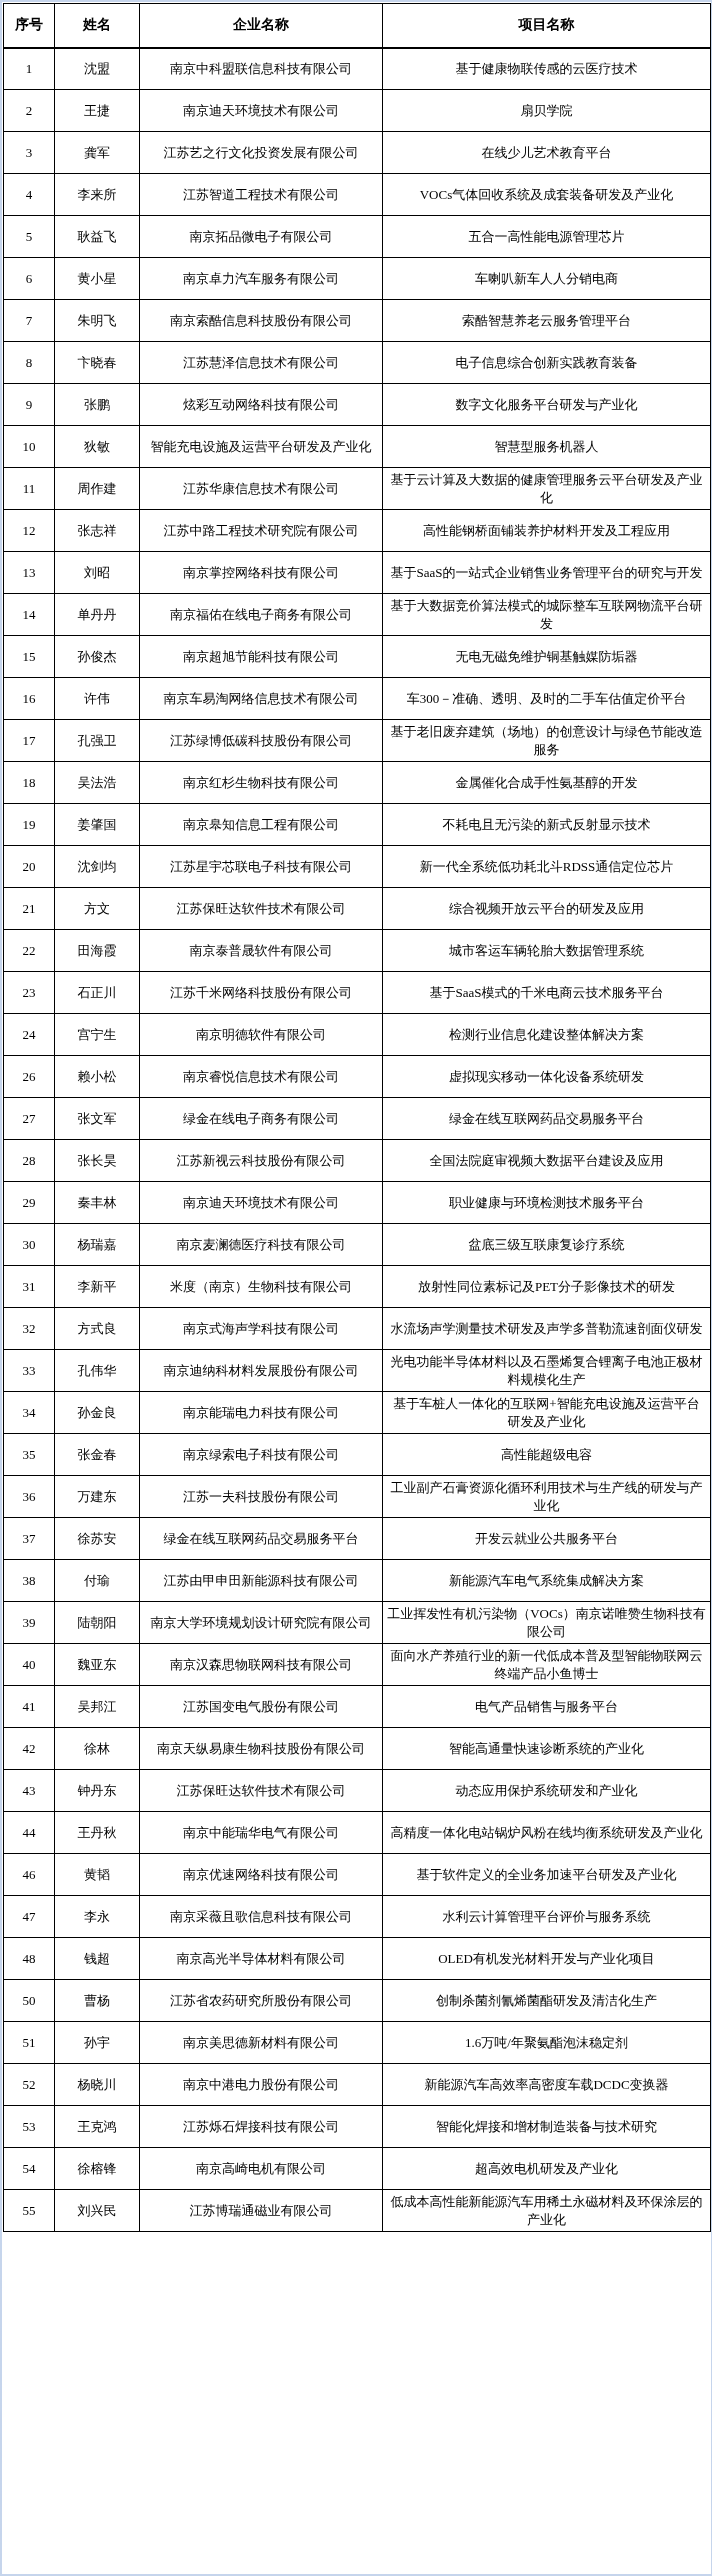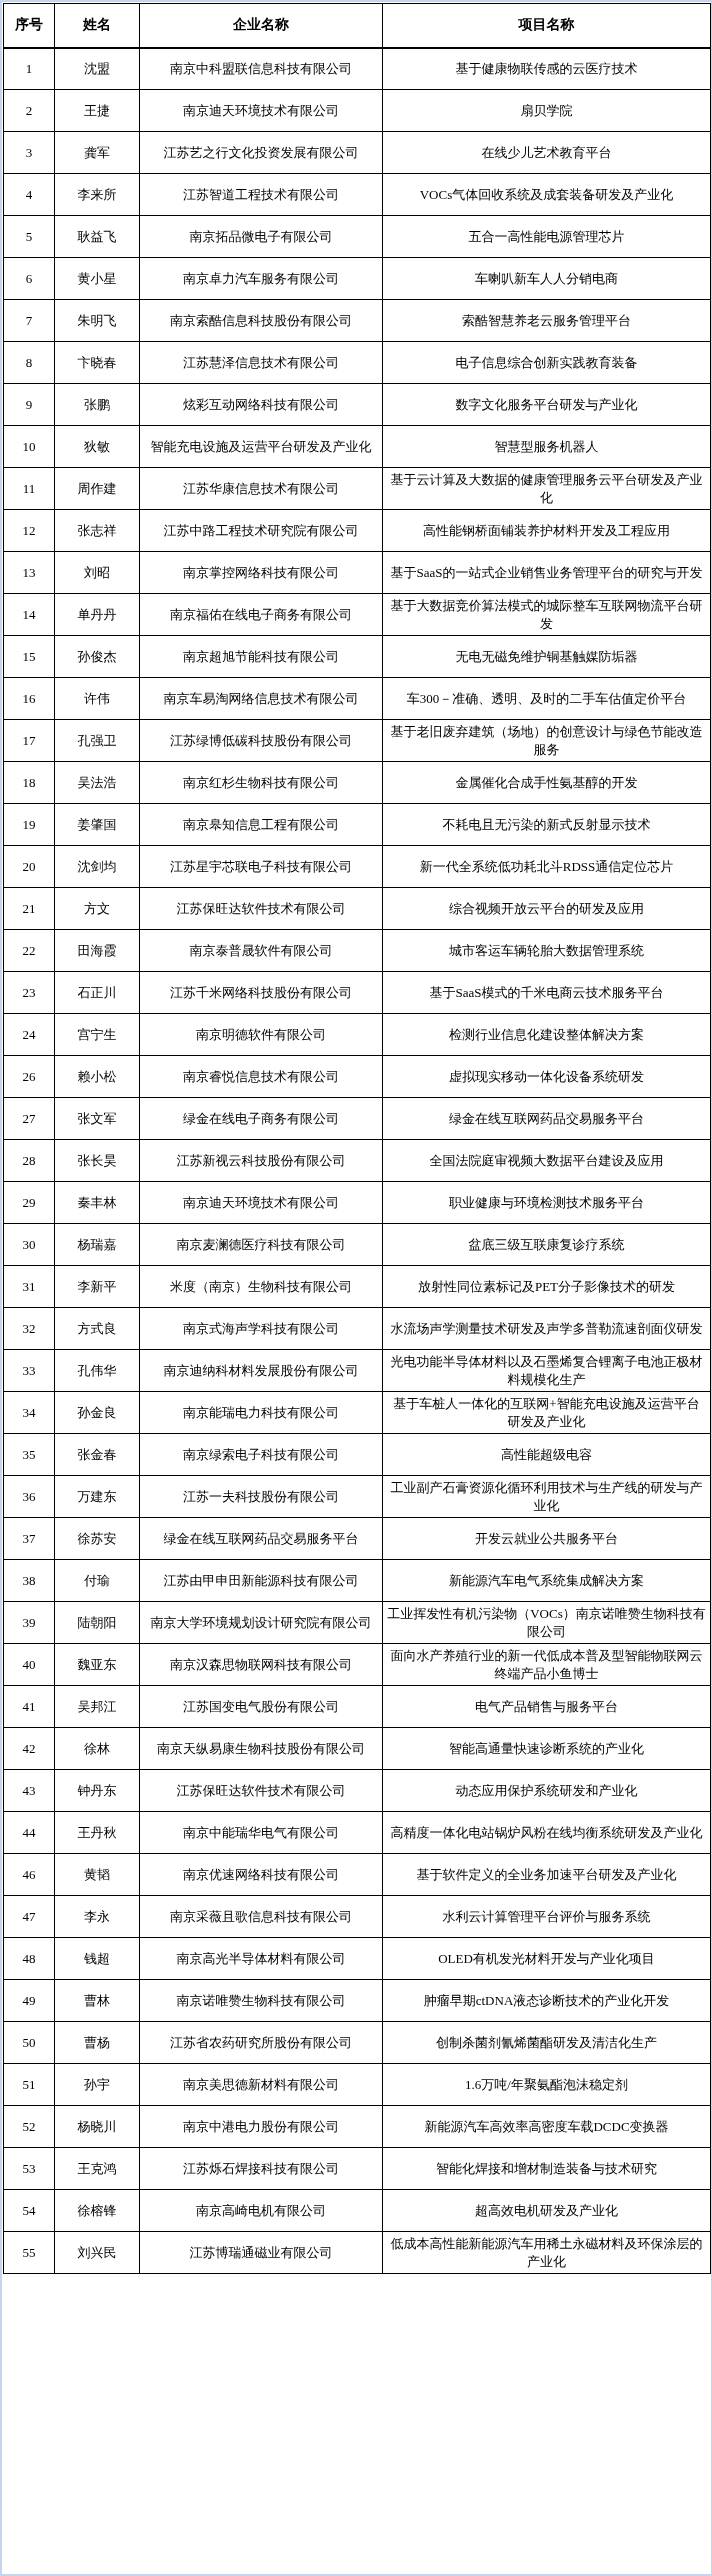--- a/index.html
+++ b/index.html
@@ -336,26 +336,20 @@
           <td>南京采薇且歌信息科技有限公司</td>
           <td>水利云计算管理平台评价与服务系统</td>
         </tr>
         <tr>
           <td>48</td>
           <td>钱超</td>
           <td>南京高光半导体材料有限公司</td>
           <td>OLED有机发光材料开发与产业化项目</td>
         </tr>
         <tr>
-          <td>49</td>
-          <td>曹林</td>
-          <td>南京诺唯赞生物科技有限公司</td>
-          <td>肿瘤早期ctDNA液态诊断技术的产业化开发</td>
-        </tr>
-        <tr>
           <td>50</td>
           <td>曹杨</td>
           <td>江苏省农药研究所股份有限公司</td>
           <td>创制杀菌剂氰烯菌酯研发及清洁化生产</td>
         </tr>
         <tr>
           <td>51</td>
           <td>孙宇</td>
           <td>南京美思德新材料有限公司</td>
           <td>1.6万吨/年聚氨酯泡沫稳定剂</td>

